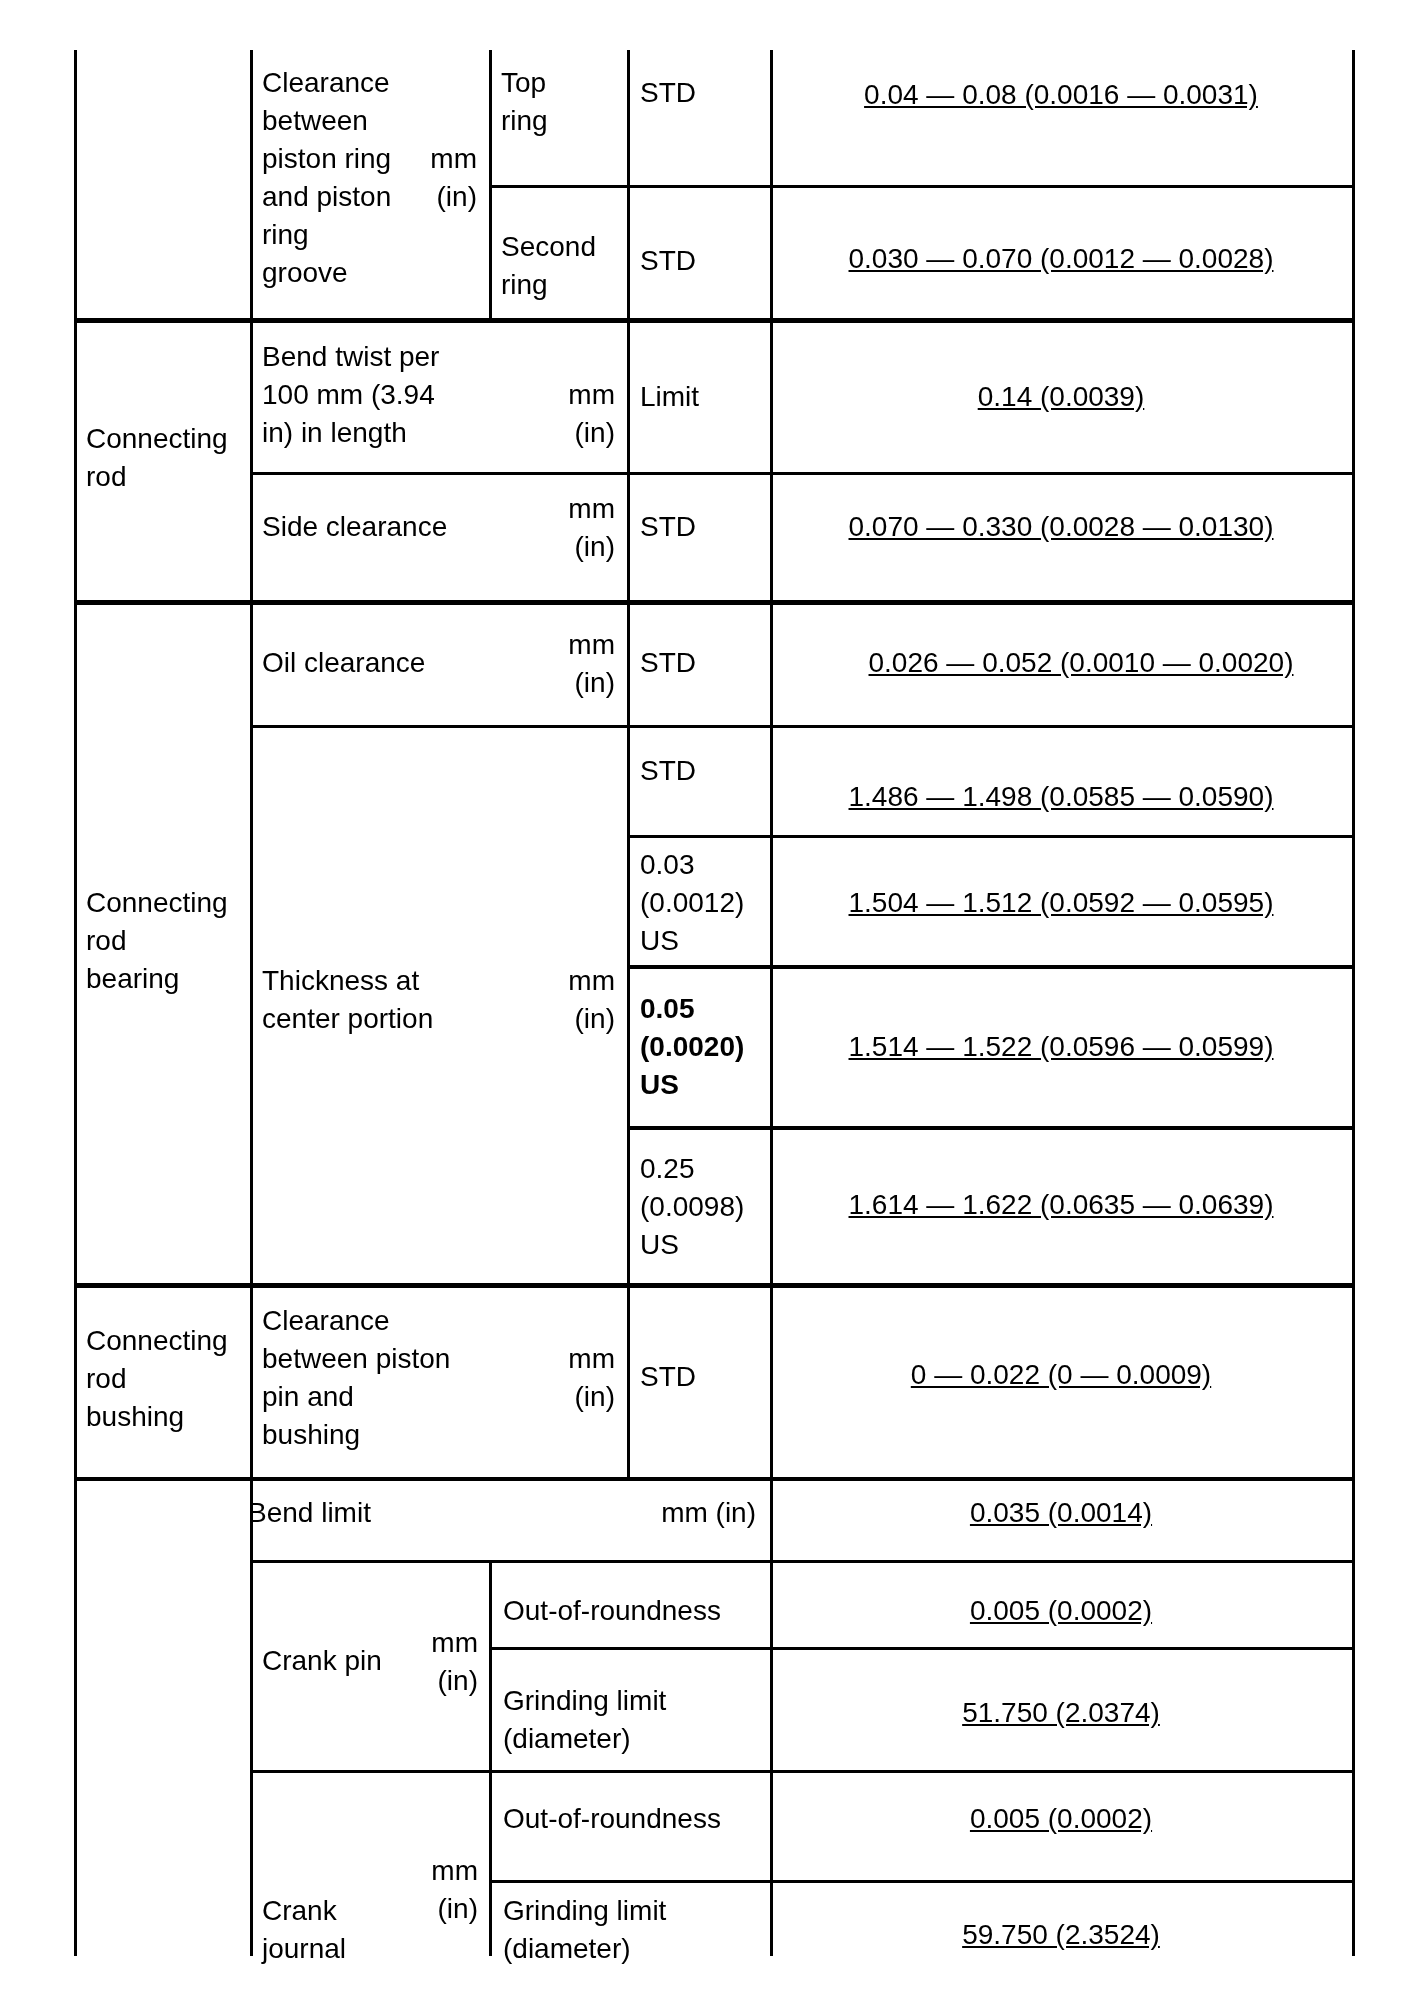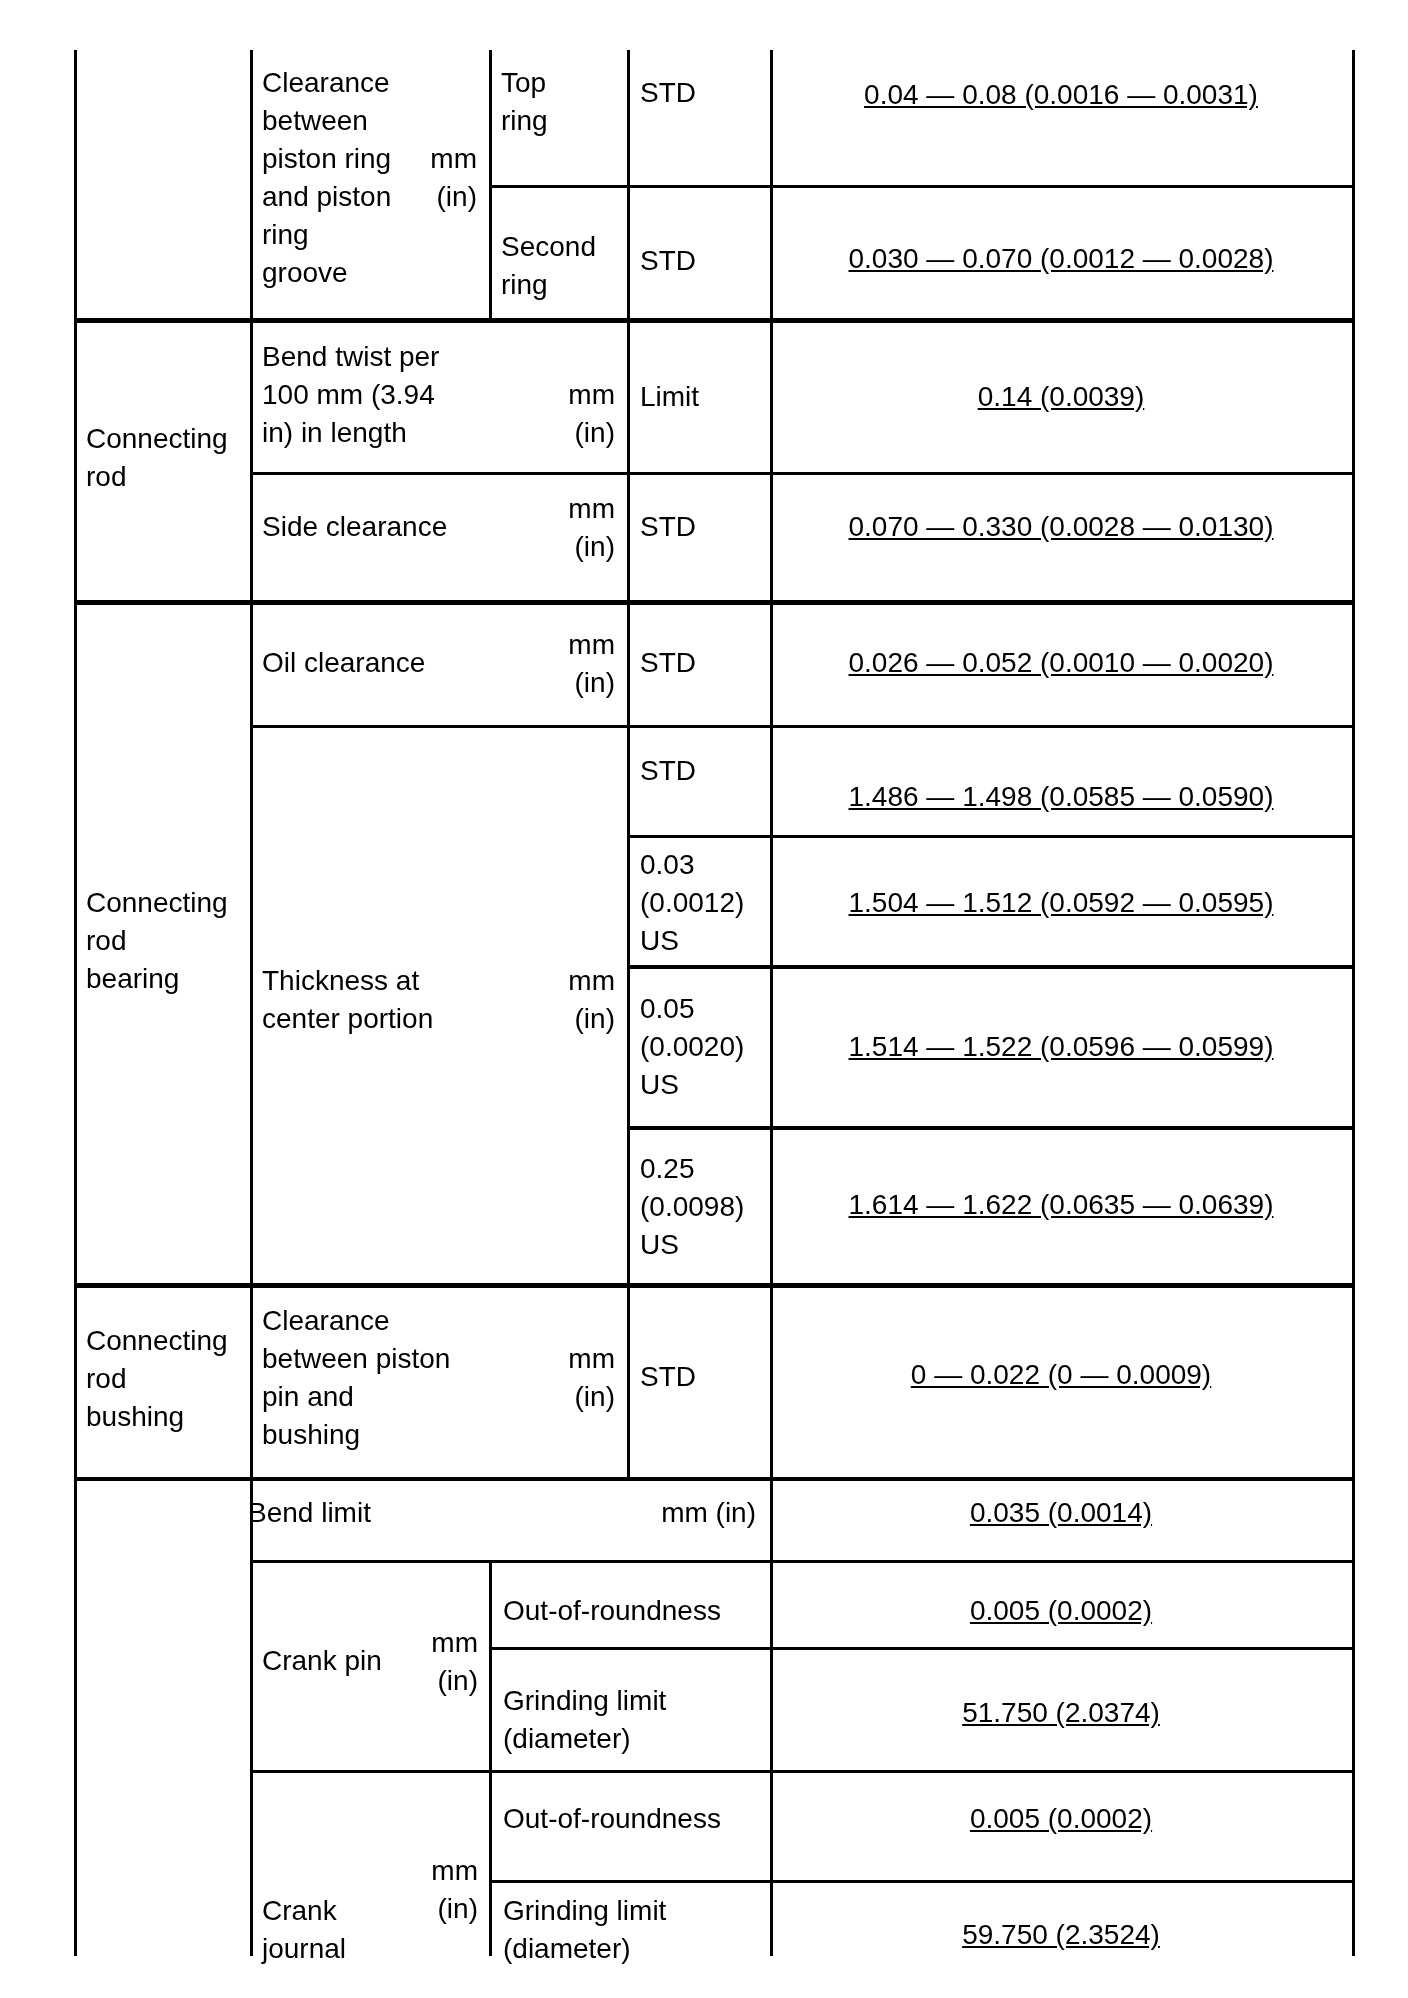--- a/index.html
+++ b/index.html
@@ -87,36 +87,36 @@
   <div class="t c" style="left:772px;top:508px;width:578px;">0.070 — 0.330 (0.0028 — 0.0130)</div>
 
   <div class="t" style="left:86px;top:884px;width:170px;">Connecting
 rod
 bearing</div>
 
   <div class="t" style="left:262px;top:644px;width:280px;">Oil clearance</div>
   <div class="t r" style="left:540px;top:626px;width:75px;">mm
 (in)</div>
   <div class="t" style="left:640px;top:644px;width:120px;">STD</div>
-  <div class="t c" style="left:772px;top:644px;width:578px;">0.026 — 0.052 (0.0010 — 0.0020)</div>
+  <div class="t c" style="left:792px;top:644px;width:578px;">0.026 — 0.052 (0.0010 — 0.0020)</div>
 
   <div class="t" style="left:262px;top:962px;width:260px;">Thickness at
 center portion</div>
   <div class="t r" style="left:540px;top:962px;width:75px;">mm
 (in)</div>
 
   <div class="t" style="left:640px;top:752px;width:120px;">STD</div>
   <div class="t c" style="left:772px;top:752px;width:578px;margin-top:26px;">1.486 — 1.498 (0.0585 — 0.0590)</div>
 
   <div class="t" style="left:640px;top:846px;width:125px;">0.03
 (0.0012)
 US</div>
   <div class="t c" style="left:772px;top:884px;width:578px;">1.504 — 1.512 (0.0592 — 0.0595)</div>
 
-  <div class="t" style="left:640px;top:990px;width:125px;">0.05
+  <div class="t" style="left:640px;top:990px;width:125px;font-weight:bold;">0.05
 (0.0020)
 US</div>
   <div class="t c" style="left:772px;top:1028px;width:578px;">1.514 — 1.522 (0.0596 — 0.0599)</div>
 
   <div class="t" style="left:640px;top:1150px;width:125px;">0.25
 (0.0098)
 US</div>
   <div class="t c" style="left:772px;top:1186px;width:578px;">1.614 — 1.622 (0.0635 — 0.0639)</div>
 
   <div class="t" style="left:86px;top:1322px;width:170px;">Connecting

